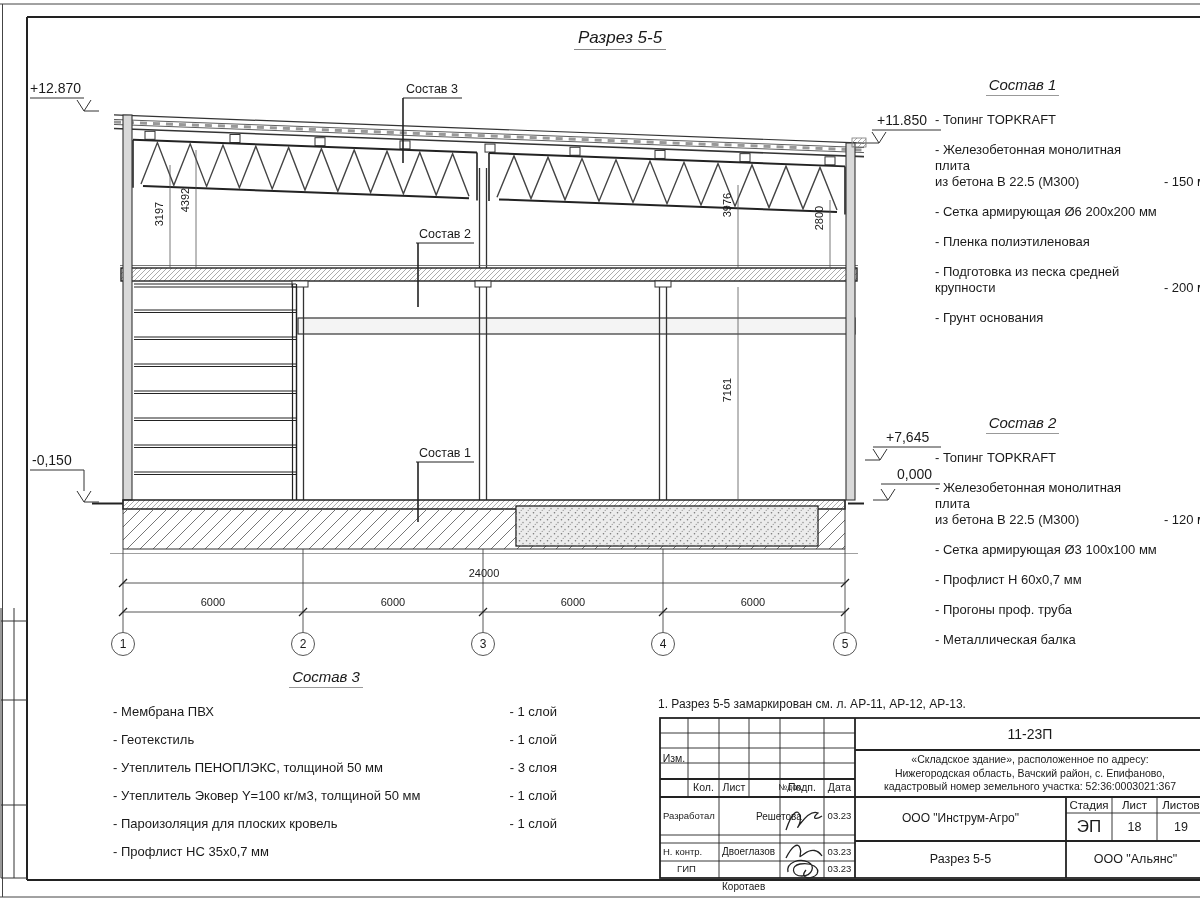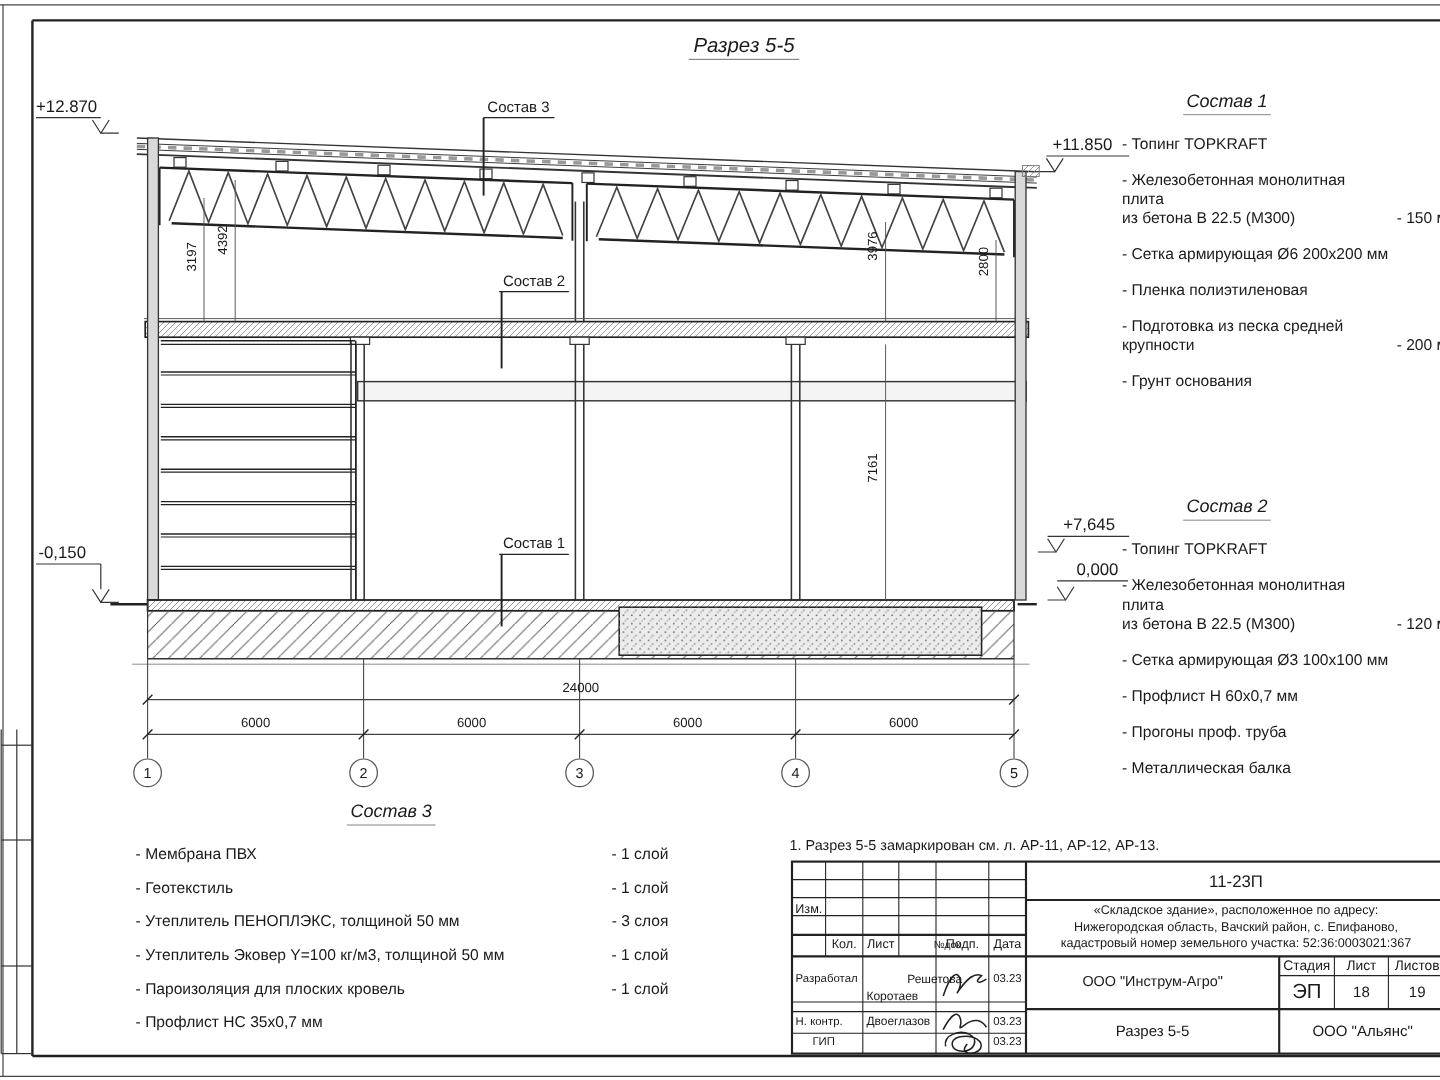--- a/index.html
+++ b/index.html
@@ -410,21 +410,21 @@
 
   <div class="tb-text tb-left" style="left:663px;top:797px;width:55px;height:38px;font-size:9.5px;">Разработал</div>
   <div class="tb-text tb-left" style="left:722px;top:797px;width:57px;height:38px;font-size:10px;margin-left:34px;">Решетова</div>
   <div class="tb-text" style="left:824px;top:797px;width:31px;height:38px;font-size:9.5px;">03.23</div>
 
   <div class="tb-text tb-left" style="left:663px;top:843px;width:55px;height:18px;font-size:9.5px;">Н. контр.</div>
   <div class="tb-text tb-left" style="left:722px;top:842px;width:57px;height:18px;font-size:10px;">Двоеглазов</div>
   <div class="tb-text" style="left:824px;top:843px;width:31px;height:18px;font-size:9.5px;">03.23</div>
 
   <div class="tb-text tb-left" style="left:677px;top:861px;width:55px;height:17px;font-size:9.5px;">ГИП</div>
-  <div class="tb-text tb-left" style="left:722px;top:822px;width:57px;height:17px;font-size:10px;text-align:right;">Коротаев</div>
+  <div class="tb-text tb-left" style="left:722px;top:878px;width:57px;height:17px;font-size:10px;text-align:right;">Коротаев</div>
   <div class="tb-text" style="left:824px;top:861px;width:31px;height:17px;font-size:9.5px;">03.23</div>
 
   <div class="tb-text" style="left:855px;top:797px;width:211px;height:44px;font-size:12px;">ООО "Инструм-Агро"</div>
   <div class="tb-text" style="left:1066px;top:797px;width:46px;height:16px;font-size:11.5px;">Стадия</div>
   <div class="tb-text" style="left:1112px;top:797px;width:45px;height:16px;font-size:11.5px;">Лист</div>
   <div class="tb-text" style="left:1157px;top:797px;width:48px;height:16px;font-size:11.5px;">Листов</div>
   <div class="tb-text" style="left:1066px;top:813px;width:46px;height:28px;font-size:17px;">ЭП</div>
   <div class="tb-text" style="left:1112px;top:813px;width:45px;height:28px;font-size:12.5px;">18</div>
   <div class="tb-text" style="left:1157px;top:813px;width:48px;height:28px;font-size:12.5px;">19</div>
   <div class="tb-text" style="left:855px;top:841px;width:211px;height:37px;font-size:12.5px;">Разрез 5-5</div>

